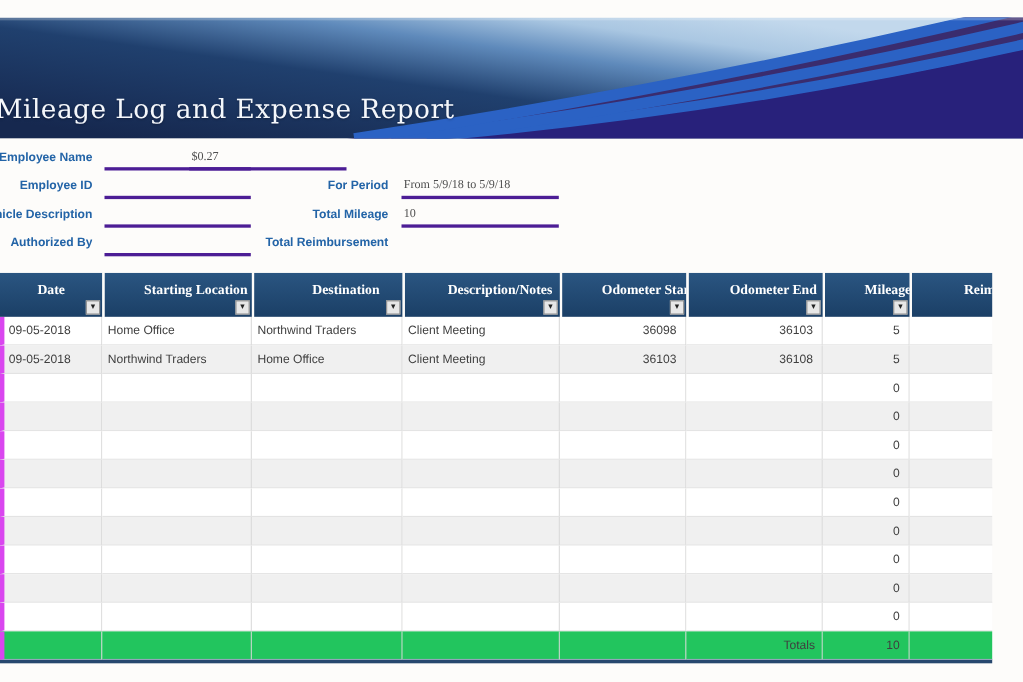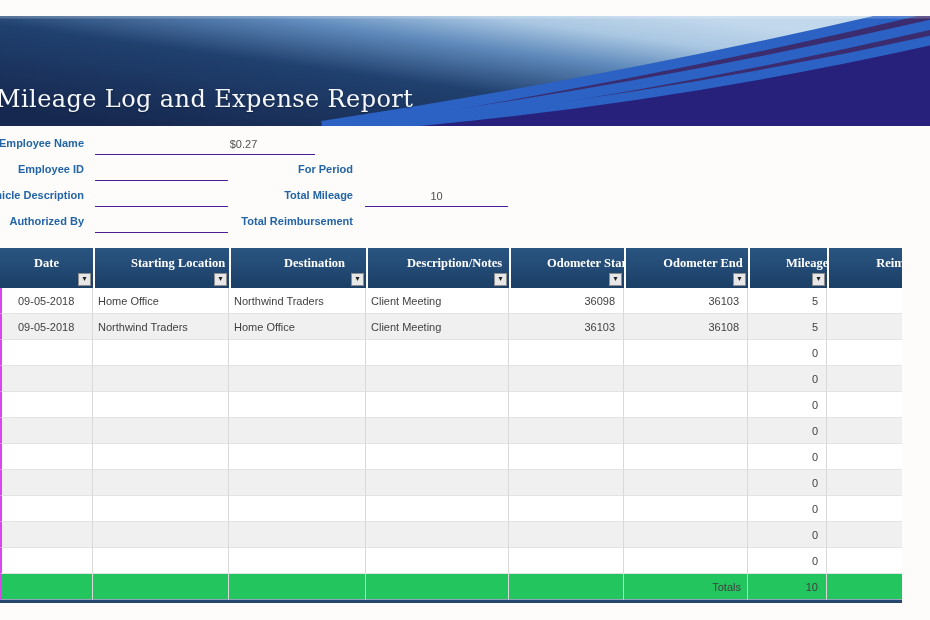--- a/index.html
+++ b/index.html
@@ -16,42 +16,42 @@
 
   
   .fgroup { position:absolute; top:129px; }
   .fgroup-left  { left:-60px; }
   .fgroup-right { left:160px; }
   .frow { display:flex; height:26px; align-items:flex-end; }
   .flabel { text-align:right; font-size:11px; font-weight:bold; color:#2364a7;
     padding-bottom:6px; white-space:nowrap; overflow:hidden; }
   .fgroup-left  .flabel { width:144px; }
   .fgroup-right .flabel { width:193px; }
-  .fvalue { border-bottom:1px solid #4c1d95; text-align:center; font-size:11px;
-    color:#4f4f4f; padding:0 2px 4px 2px; box-sizing:border-box; white-space:nowrap; }
+  .fvalue { border-bottom:3px solid #4c1d95; text-align:left; font-size:11px;
+    color:#4f4f4f; padding:0 2px 4px 2px; box-sizing:border-box; white-space:nowrap;font-family:Liberation Serif, serif; }
   .fgroup-left  .fvalue { width:133px; margin-left:11px; }
   .fgroup-right .fvalue { width:143px; margin-left:12px; }
 
   
   .tablewrap { position:absolute; top:248px; left:0; width:902px; overflow:hidden;
     border-bottom:3px solid #27486e; }
   table { border-collapse:separate; border-spacing:0; table-layout:fixed; width:977px; }
   th { height:40px; box-sizing:border-box; position:relative; vertical-align:top;
     padding:8px 4px 0 4px; background:linear-gradient(#2a5581,#1b3f66);
     color:#fff; font-family:"Liberation Serif", serif; font-weight:bold;
     font-size:12.5px; text-align:center; overflow:hidden; white-space:nowrap; }
   th + th { border-left:2px solid #fdfcfa;padding-left:36px; }
   .filterbtn { position:absolute; right:2px; bottom:2px; width:13px; height:13px;
     box-sizing:border-box; background:#e7e7e7; border:1px solid #8d8d8d;
     font-size:8px; line-height:10px; color:#222; text-align:center;
     font-family:"DejaVu Sans", sans-serif; }
   td { height:26px; box-sizing:border-box; font-size:11px; color:#3f3f3f;
     padding:0 5px; border-right:1px solid #d9d9d9; border-bottom:1px solid #e3e3e3;
     overflow:hidden; white-space:nowrap; background:#fff; }
-  td:first-child { border-left:2px solid #d946ef; padding-left:16px; }
+  td:first-child { border-left:4px solid #d946ef; padding-left:4px; }
   tr.odd td { background:#f0f0f0; }
   td.num { text-align:right; padding-right:8px;margin-top:12px; }
   tr.totals td { background:#22c55e; border-bottom:1px solid #93a5ba; }
   tr.totals td.tlabel { text-align:right; padding-right:6px; }
 </style>
 </head>
 <body>
 
 <div class="screen">
 
@@ -98,20 +98,21 @@
       <div class="fvalue"></div>
     </div>
   </div>
 
   <div class="fgroup fgroup-right">
     <div class="frow">
       <div class="fvalue">$0.27</div>
     </div>
     <div class="frow">
       <div class="flabel">For Period</div>
+      <div class="fvalue">From 5/9/18 to 5/9/18</div>
     </div>
     <div class="frow">
       <div class="flabel">Total Mileage</div>
       <div class="fvalue">10</div>
     </div>
     <div class="frow">
       <div class="flabel">Total Reimbursement</div>
     </div>
   </div>
 

